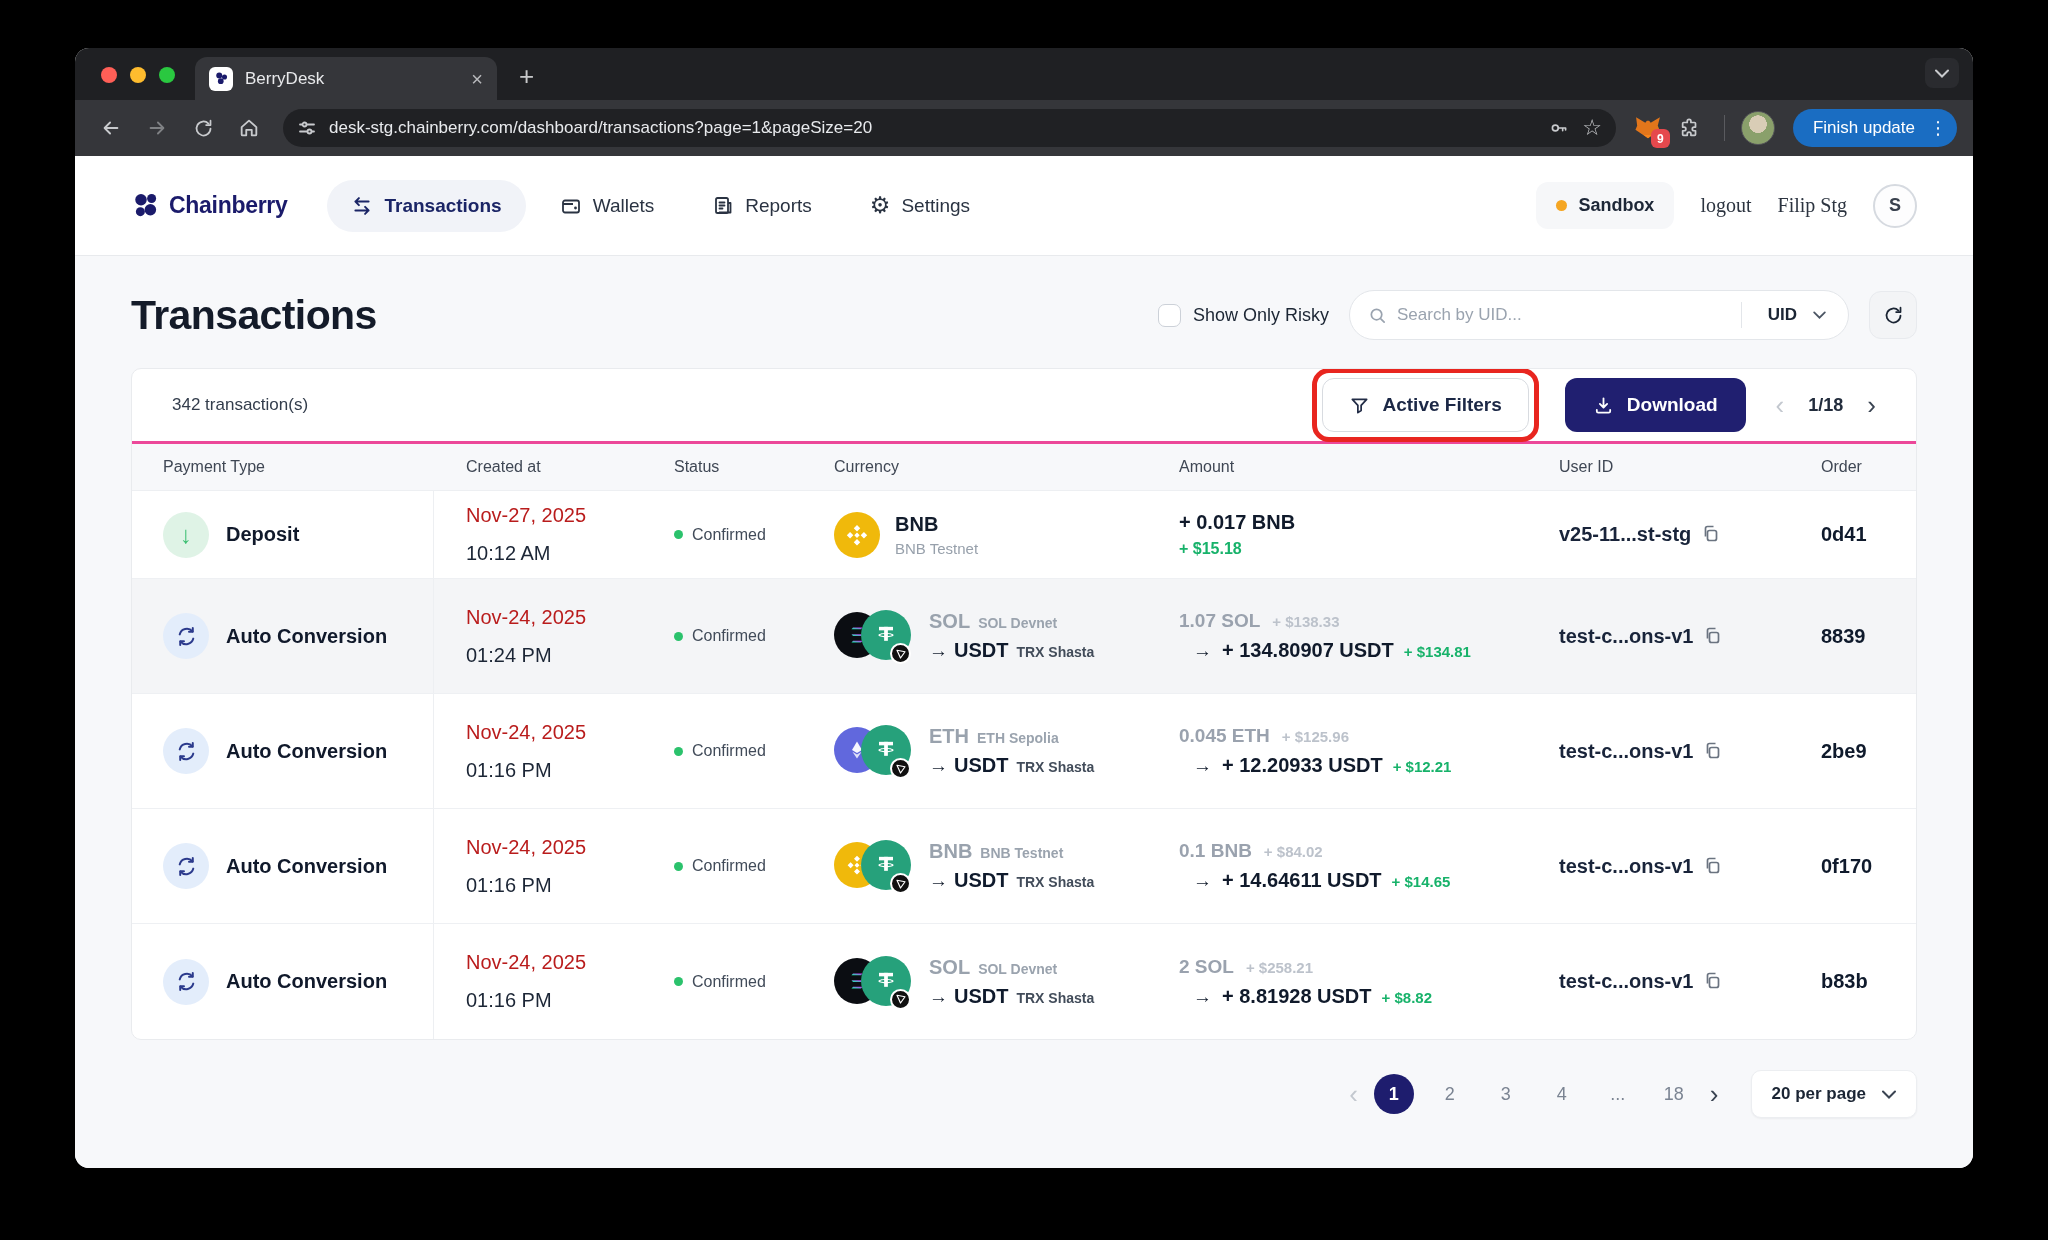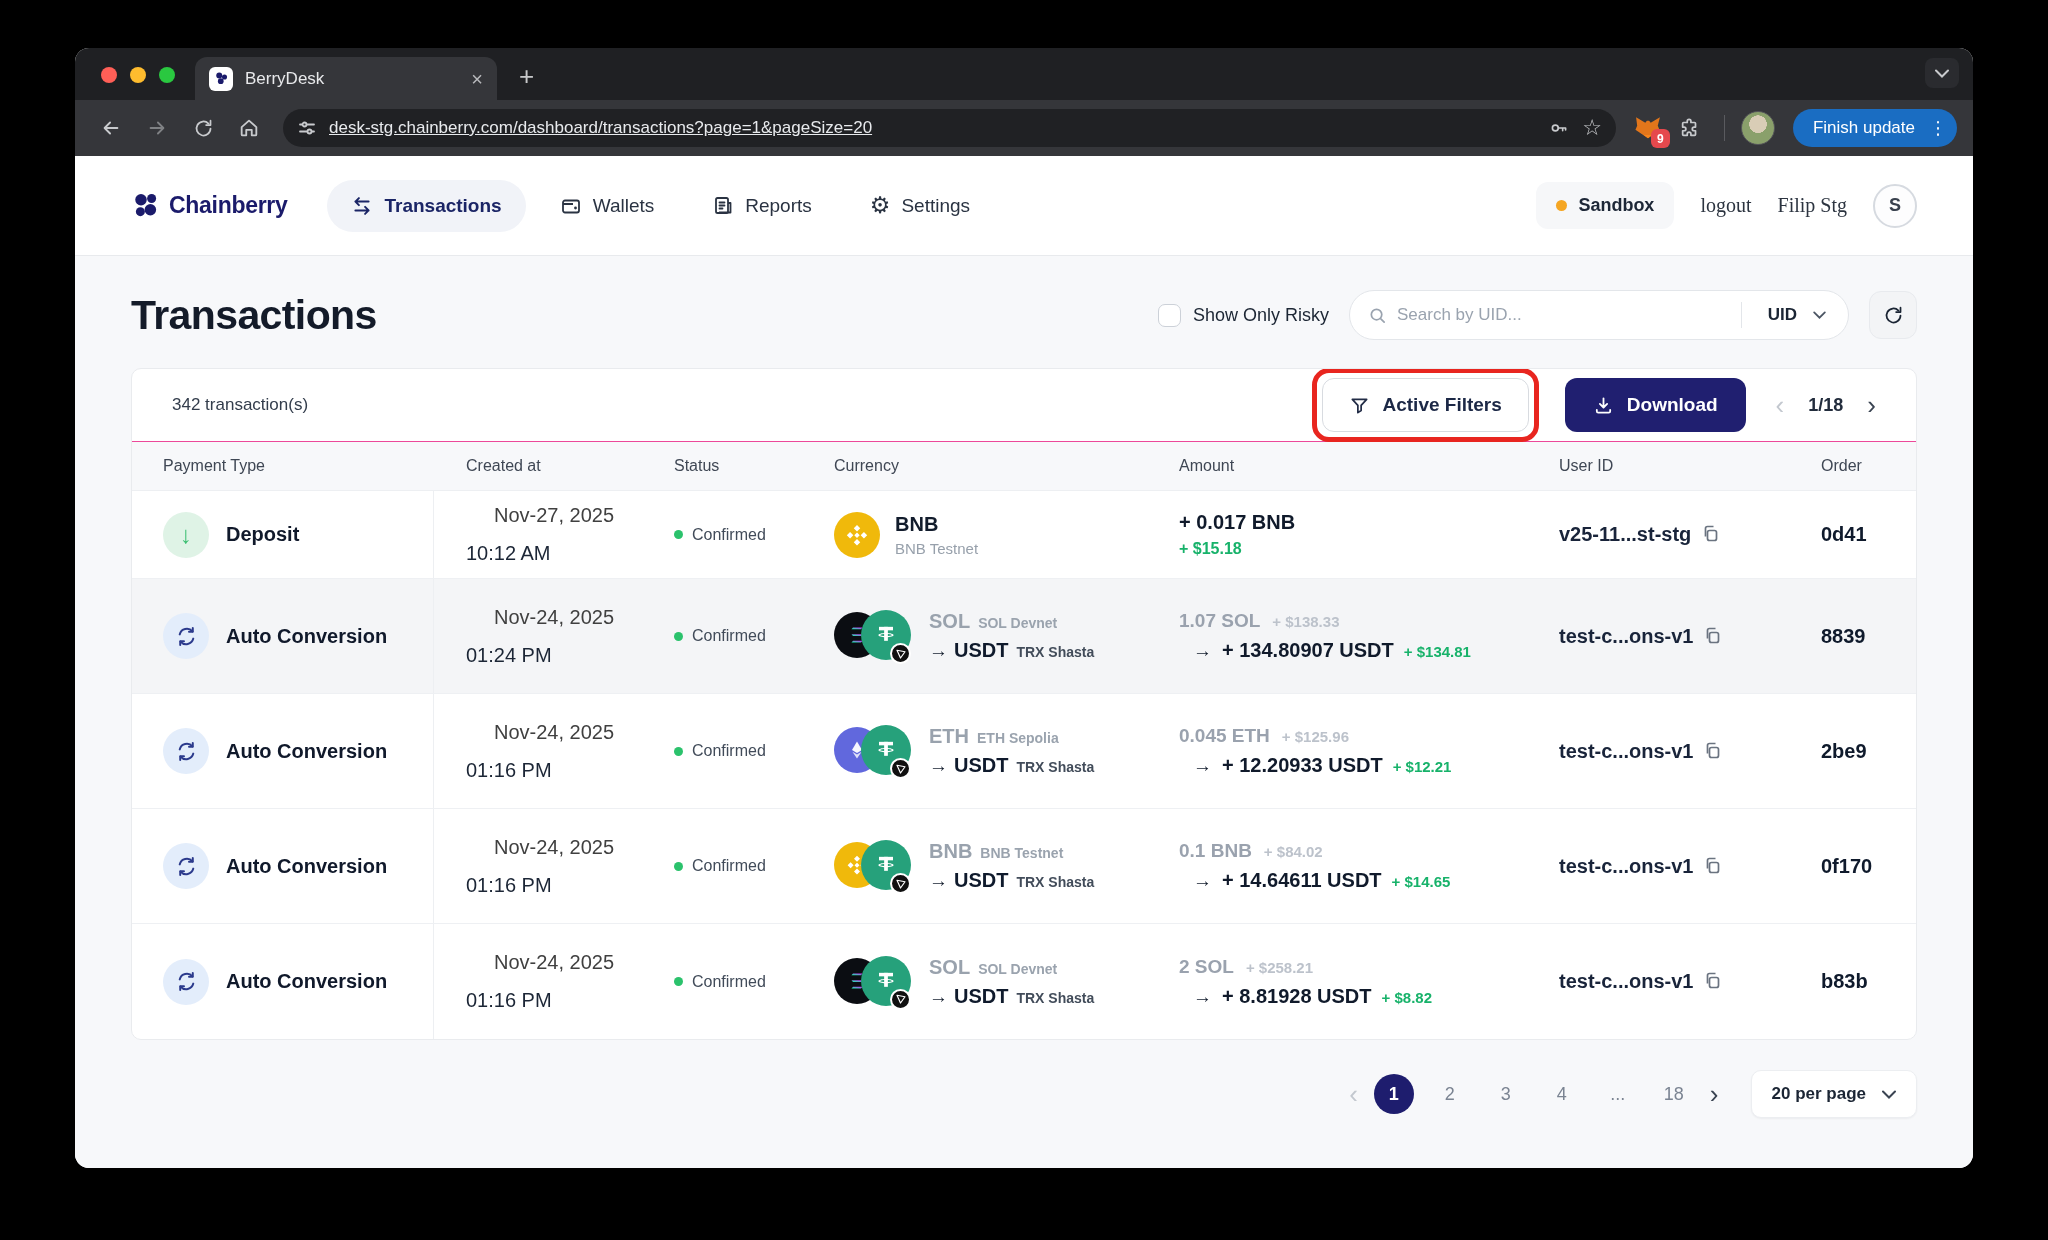--- a/index.html
+++ b/index.html
@@ -15,21 +15,21 @@
   .tab { margin-left:120px; width:302px; height:43px; background:#35363a; border-radius:12px 12px 0 0; display:flex; align-items:center; padding:0 14px; gap:12px; color:#e8e9eb; }
   .favicon { width:24px; height:24px; background:#fff; border-radius:6px; display:flex; align-items:center; justify-content:center; flex:none; }
   .tab-title { font-size:17px; flex:1; white-space:nowrap; overflow:hidden; }
   .tab-close { color:#b9babd; font-size:20px; line-height:1; cursor:default; }
   .newtab { color:#c7c8ca; font-size:26px; margin-left:22px; margin-bottom:8px; }
   .tabstrip-chevron { position:absolute; right:14px; top:10px; width:34px; height:30px; border-radius:8px; background:#2a2b2f; display:flex; align-items:center; justify-content:center; }
 
   .toolbar { height:56px; background:#35363a; display:flex; align-items:center; padding:0 16px; gap:6px; }
   .nav-ic { width:40px; height:40px; display:flex; align-items:center; justify-content:center; color:#c8cacd; font-size:22px; border-radius:50%; flex:none; }
   .urlbar { flex:1; height:38px; background:#202124; border-radius:19px; display:flex; align-items:center; padding:0 14px 0 14px; gap:12px; margin:0 8px; min-width:0; }
-  .url-text { color:#e8eaed; font-size:17px; flex:1; white-space:nowrap; overflow:hidden;text-decoration:underline; }
+  .url-text { color:#e8eaed; font-size:17px; flex:1; white-space:nowrap; overflow:hidden; }
   .ext-wrap { position:relative; width:36px; height:36px; display:flex; align-items:center; justify-content:center; flex:none; }
   .badge { position:absolute; right:-4px; bottom:-2px; background:#e5484d; color:#fff; font-size:12px; font-weight:700; min-width:19px; height:19px; border-radius:6px; display:flex; align-items:center; justify-content:center; padding:0 4px; }
   .chrome-sep { width:1px; height:26px; background:#5a5b5f; margin:0 10px; }
   .chrome-avatar { width:34px; height:34px; border-radius:50%; flex:none;
      background: radial-gradient(circle at 50% 38%, #d9cdb6 0 34%, #8aa06b 35% 100%); border:1px solid #56575a; }
   .update-btn { height:38px; background:#1a6dc2; border-radius:19px; color:#fff; display:flex; align-items:center; gap:14px; padding:0 10px 0 20px; font-size:17px; margin-left:12px; flex:none; }
   .kebab { font-size:18px; letter-spacing:0; color:#fff; }
 
   
   .page { height:1012px; background:#f7f8fa; display:flex; flex-direction:column; }
@@ -70,37 +70,37 @@
   .filters-btn { background:#fff; border:1px solid #d8dbe0; border-radius:12px; height:54px; padding:0 26px; display:flex; align-items:center; gap:13px; }
   .filters-label { font-size:19px; font-weight:600; color:#1c2846; }
   .download-btn { margin-left:26px; height:54px; border-radius:12px; background:#201f70; color:#fff; padding:0 28px; display:flex; align-items:center; gap:13px; }
   .download-label { font-size:19px; font-weight:600; }
   .mini-pager { display:flex; align-items:center; gap:24px; margin-left:30px; }
   .chev { font-size:26px; line-height:1; }
   .chev.dim { color:#c3c8cf; } .chev.dark { color:#3a4452; }
   .page-ind { font-size:18px; font-weight:600; color:#222c3c; }
 
   .grid-row { display:grid; grid-template-columns:302px 208px 160px 345px 380px 262px 1fr; align-items:center; }
-  .thead { height:50px; background:#f7f8fa; border-top:1px solid #ec4899; border-bottom:1px solid #edeff2; }
+  .thead { height:50px; background:#f7f8fa; border-top:3px solid #ec4899; border-bottom:1px solid #edeff2; }
   .th { font-size:16px; font-weight:500; color:#3f4754; padding-left:32px; white-space:nowrap; overflow:hidden; }
   .th:first-child { padding-left:31px; }
   .cell { padding-left:32px; min-width:0; }
   .cell:first-child { padding-left:31px; align-self:stretch; display:flex; align-items:center; border-right:1px solid #edeff2; }
   .trow { border-bottom:1px solid #eef0f3; }
   .trow.h88 { height:88px; } .trow.h115 { height:115px; }
   .trow.shaded { background:#f4f5f7; }
   .trow:last-child { border-bottom:none; }
 
   .ptype { display:flex; align-items:center; gap:17px; }
   .ptype-icon { width:46px; height:46px; border-radius:50%; display:flex; align-items:center; justify-content:center; flex:none; }
   .ptype-icon.deposit { background:#dff3e6; color:#3cbf72; font-size:24px; font-weight:600; }
   .ptype-icon.convert { background:#e3edfb; }
   .ptype-label { font-size:20px; font-weight:600; color:#10192b; white-space:nowrap; }
 
-  .dt1 { font-size:20px; font-weight:500; color:#404040;margin-left:28px; }
+  .dt1 { font-size:20px; font-weight:500; color:#b91c1c; }
   .dt2 { font-size:20px; font-weight:500; color:#1c2636; margin-top:15px; }
 
   .status { display:flex; align-items:center; gap:9px; }
   .status-dot { width:9px; height:9px; border-radius:50%; background:#2bc26c; }
   .status-label { font-size:16px; font-weight:500; color:#414b59; }
 
   .cur { display:flex; align-items:center; gap:15px; }
   .coin { width:46px; height:46px; border-radius:50%; display:flex; align-items:center; justify-content:center; flex:none; }
   .coin.sm-badge { position:absolute; width:21px; height:21px; left:56px; top:36px; border:2px solid #fff; }
   .coinstack { position:relative; width:80px; height:58px; flex:none; }

